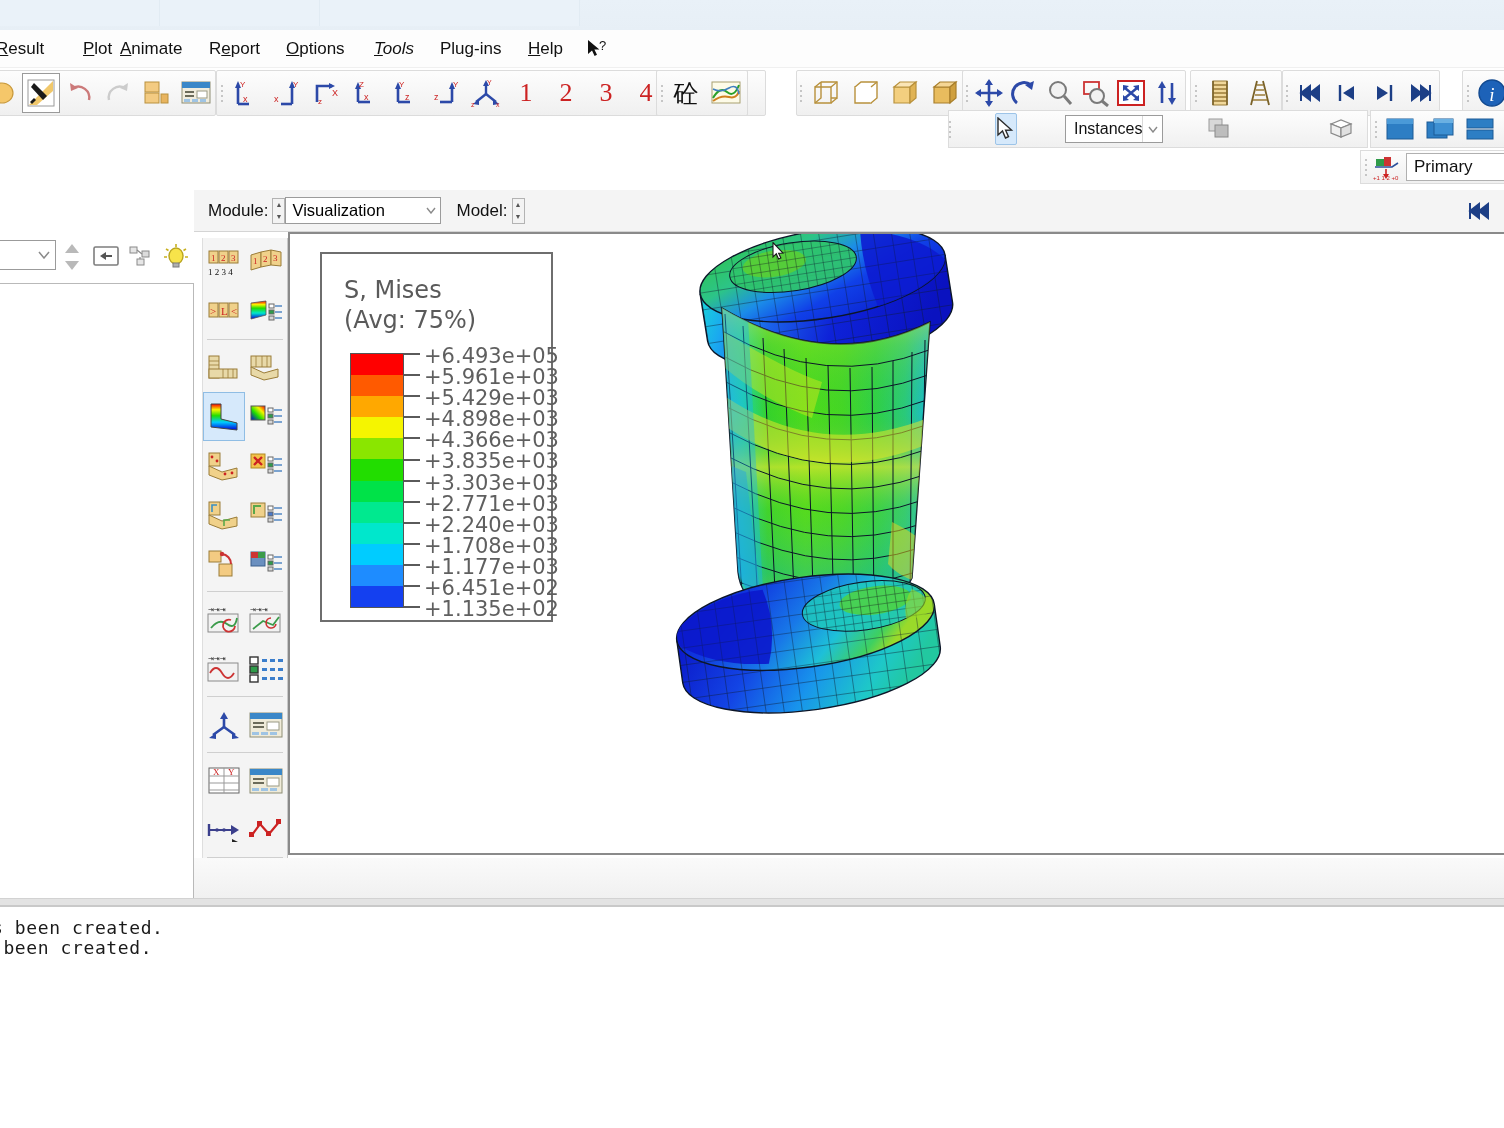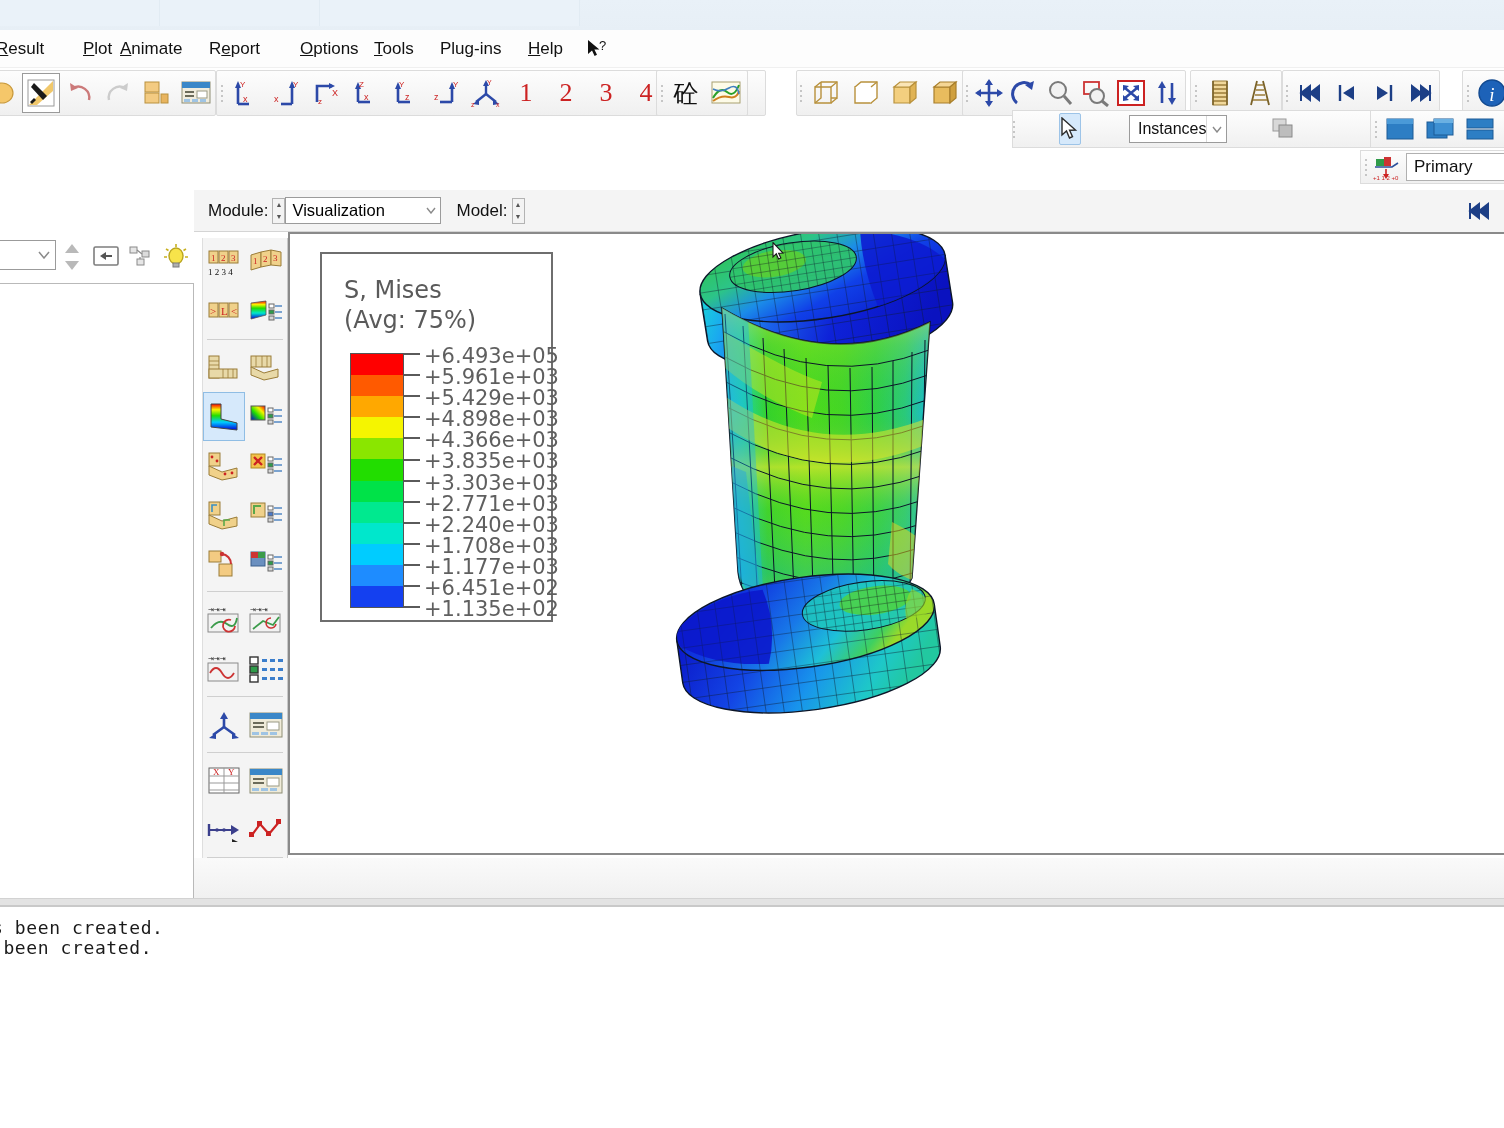--- a/index.html
+++ b/index.html
@@ -130,23 +130,23 @@
 
   <div class="menubar">
     <div class="menu-item" style="left:-4px;">
       <span style="text-decoration:underline">R</span>esult</div>
     <div class="menu-item" style="left:83px;">
       <span style="text-decoration:underline">P</span>lot</div>
     <div class="menu-item" style="left:120px;">
       <span style="text-decoration:underline">A</span>nimate</div>
     <div class="menu-item" style="left:209px;">
       R<span style="text-decoration:underline">e</span>port</div>
-    <div class="menu-item" style="left:300px;">
+    <div class="menu-item" style="left:286px;">
       <span style="text-decoration:underline">O</span>ptions</div>
-    <div class="menu-item" style="left:374px;">
+    <div class="menu-item" style="left:374px;font-style:italic;">
       <span style="text-decoration:underline">T</span>ools</div>
     <div class="menu-item" style="left:440px;">
       Plu<span style="text-decoration:underline">g</span>-ins</div>
     <div class="menu-item" style="left:528px;">
       <span style="text-decoration:underline">H</span>elp</div>
     <div class="menu-item" style="left:586px;font-size:19px;">
       <svg width="22" height="20" viewBox="0 0 22 20">
         <path d="M2 1 L2 15 L6 11.5 L8.6 17 L11 15.8 L8.4 10.6 L13.4 10.4 Z" fill="#111"></path>
         <text x="13" y="11" font-size="13" font-family="Liberation Sans" fill="#111">?</text>
       </svg>
@@ -464,21 +464,21 @@
         <i></i>
       </div>
     <div class="tbtn">
       <svg width="30" height="30" viewBox="0 0 30 30">
         <circle cx="15" cy="15" r="13" fill="#1d62b8" stroke="#134a90" stroke-width="1.4"></circle>
         <text x="15" y="23" font-size="19" fill="#fff" text-anchor="middle" font-family="Liberation Serif, serif" font-style="italic">i</text>
       </svg>
     </div>
   </div>
 
-  <div class="tbar2" style="left:1012px; width:420px;gap:44px;">
+  <div class="tbar2" style="left:948px; width:420px;gap:44px;">
     <div class="grip">
         <i></i>
         <i></i>
         <i></i>
         <i></i>
       </div>
     <div class="tbtn sel" style="width:36px;height:32px;">
       <svg width="20" height="24" viewBox="0 0 20 24">
         <path d="M2 1 L2 18 L6.5 14 L9.5 21 L12.5 19.6 L9.6 13.2 L15.5 13 Z" fill="#fff" stroke="#2b2b2b" stroke-width="1.4"></path>
       </svg>

